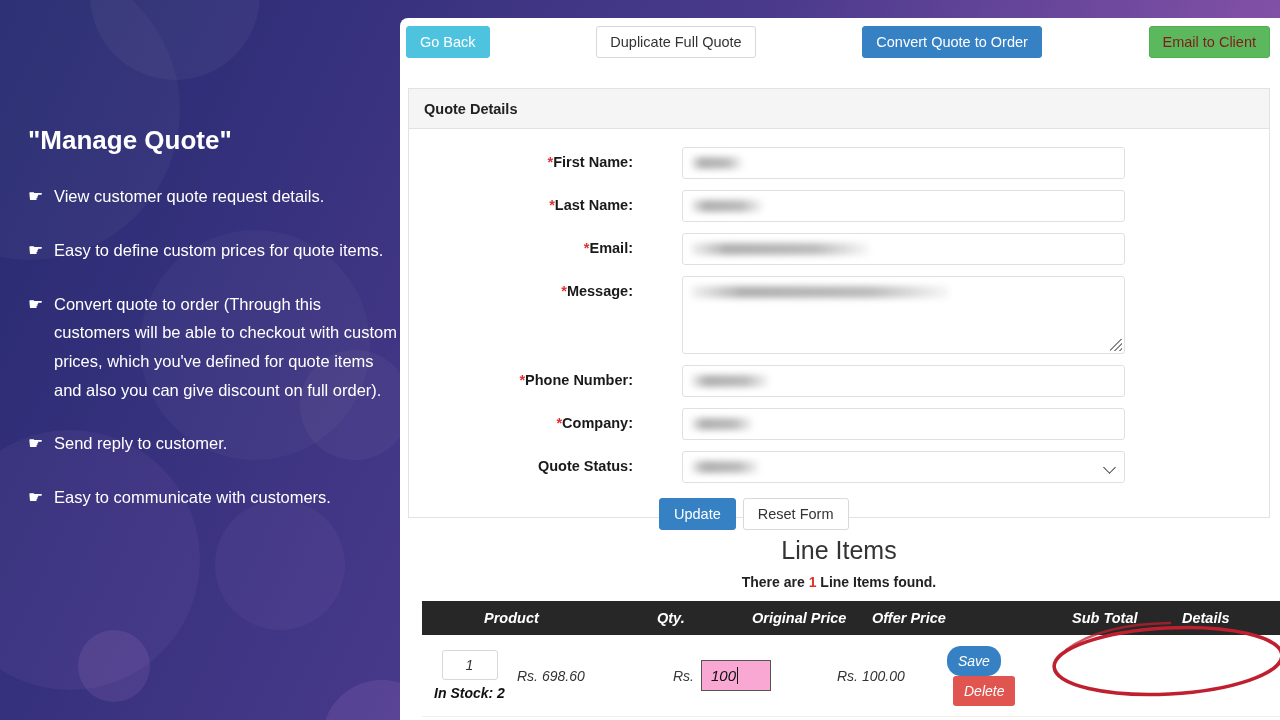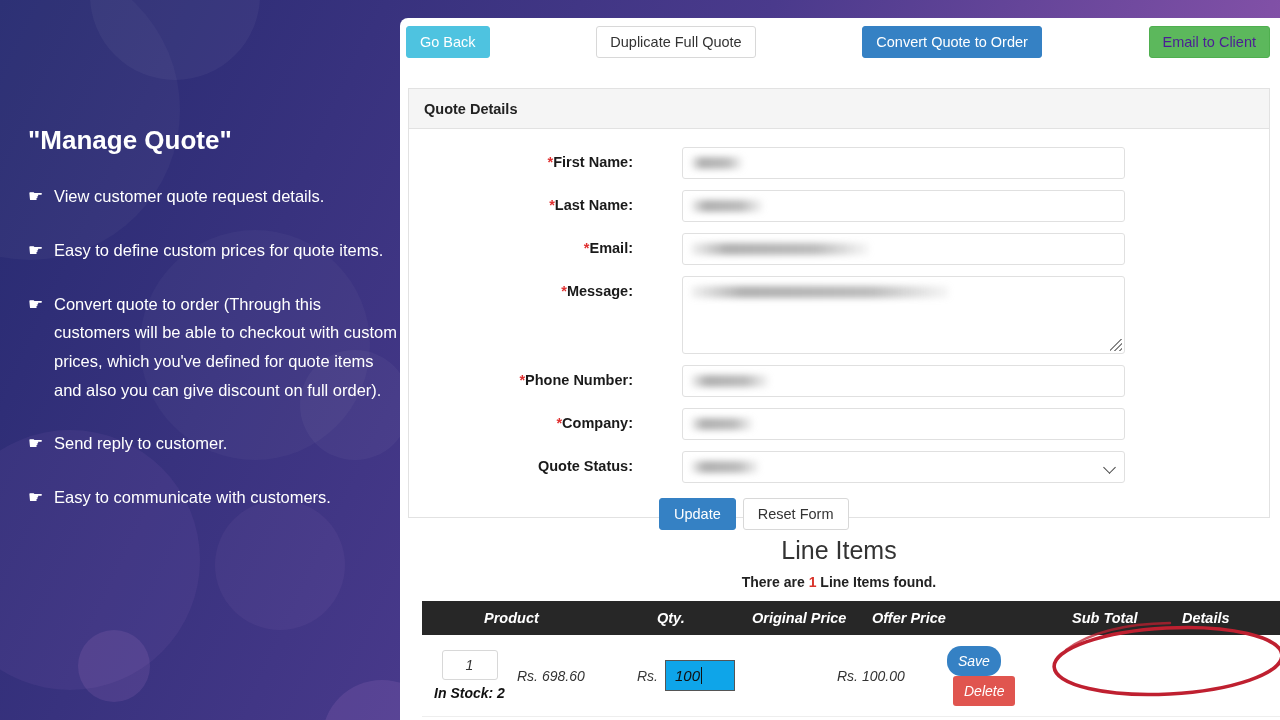--- a/index.html
+++ b/index.html
@@ -44,21 +44,21 @@
     font-size: 14.5px;
     border: 1px solid transparent;
     border-radius: 3px;
     cursor: pointer;
     white-space: nowrap;
     margin-left: 6px;
   }
   .tbtn.cyan   { background: #4ec3e0; color: #ffffff; border-color: #4ec3e0; }
   .tbtn.white  { background: #ffffff; color: #333333; border-color: #d8d8d8; }
   .tbtn.blue   { background: #3581c4; color: #ffffff; border-color: #3581c4; }
-  .tbtn.green  { background: #5cb85c; color: #4c1d95; border-color: #4faf4f; margin-right: 10px; }
+  .tbtn.green  { background: #5cb85c; color: #7f1d1d; border-color: #4faf4f; margin-right: 10px; }
 
   
   #card {
     position: absolute; left: 8px; top: 70px;
     width: 862px; height: 430px;
     border: 1px solid #e2e2e2;
     background: #ffffff;
   }
   #card-head {
     height: 40px;
@@ -206,26 +206,26 @@
   .qty-box {
     width: 56px; height: 30px;
     margin: 0 auto;
     border: 1px solid #d8d8d8;
     border-radius: 3px;
     display: flex; align-items: center; justify-content: center;
     font-size: 14px; color: #333; background: #fff;
   }
   .stock { font-size: 14px; font-weight: bold; color: #111; margin-top: 5px; text-align: center; }
 
-  .price-inline { display: flex; align-items: center; }
+  .price-inline { display: flex; align-items: center; margin-left: 36px; }
   .rs { font-size: 14px; color: #3a3a3a; margin-right: 7px; }
   .offer-input {
     width: 70px; height: 31px;
     border: 1px solid #555;
-    background: #0ea5e9;
+    background: #f9a8d4;
     display: flex; align-items: center;
     padding-left: 9px;
     font-size: 15px; color: #111;
     position: relative;
   }
   .caret {
     display: inline-block;
     width: 1px; height: 17px;
     background: #111;
     margin-left: 1px;

